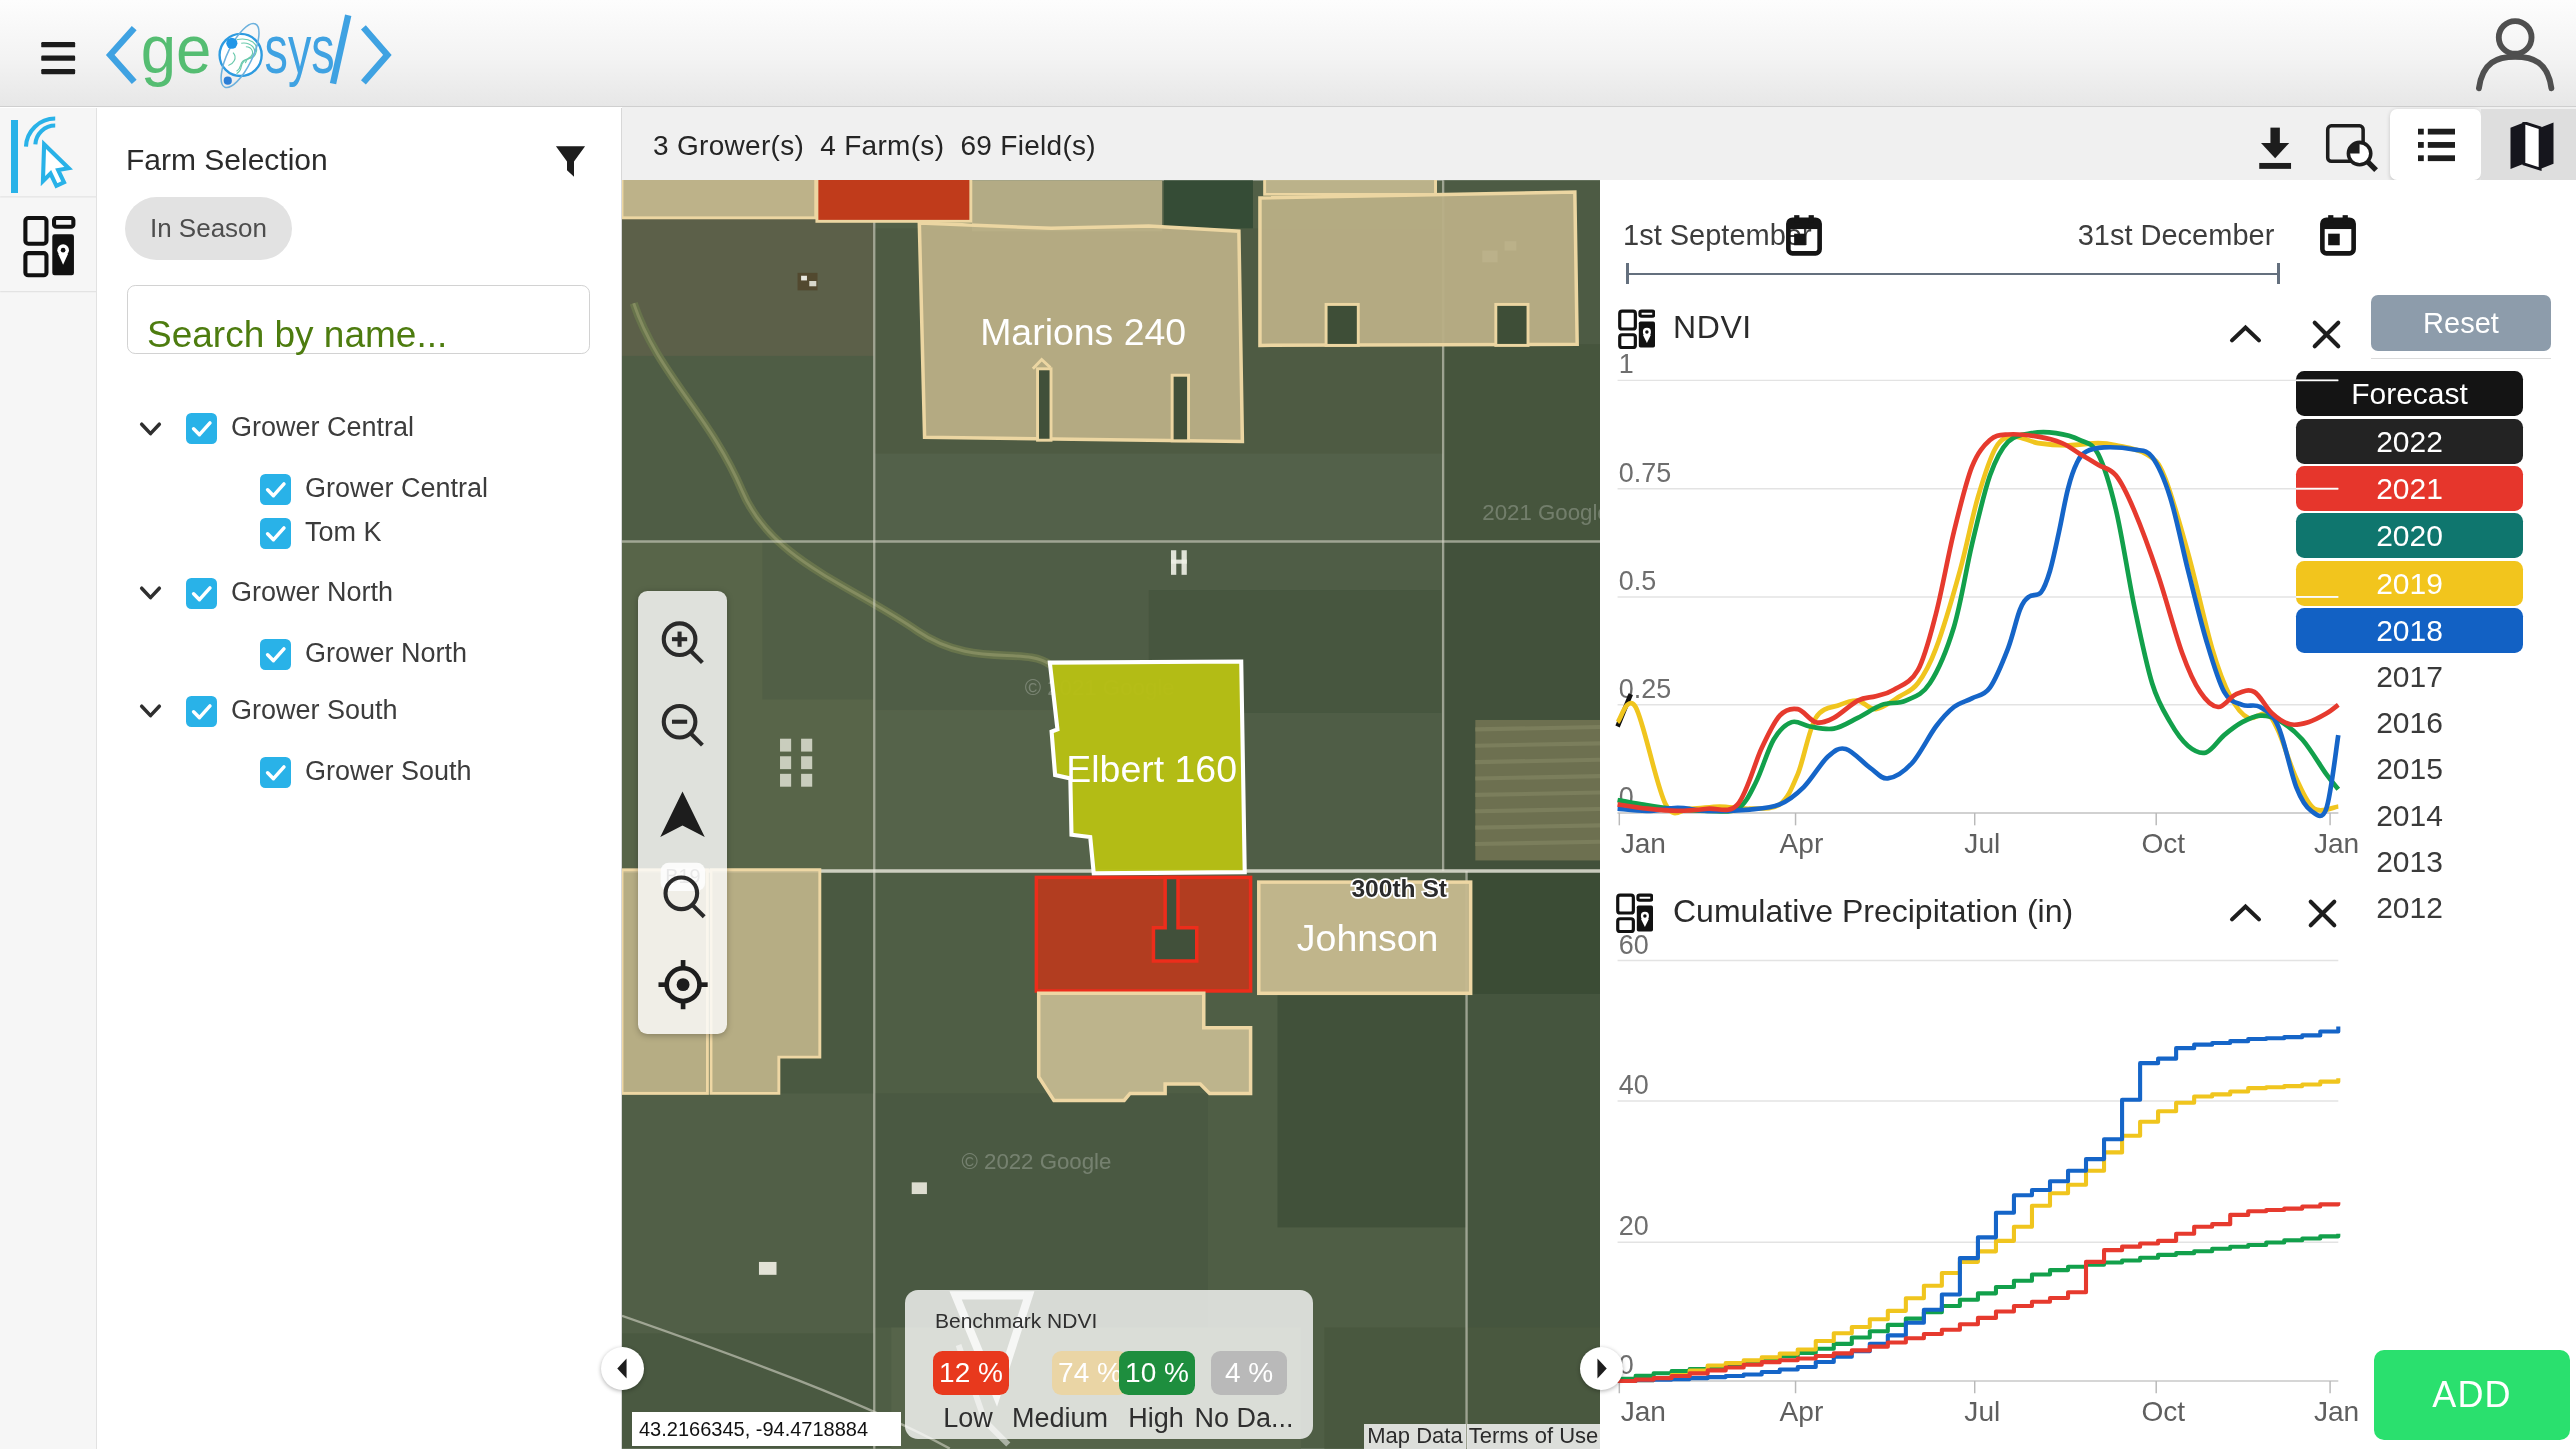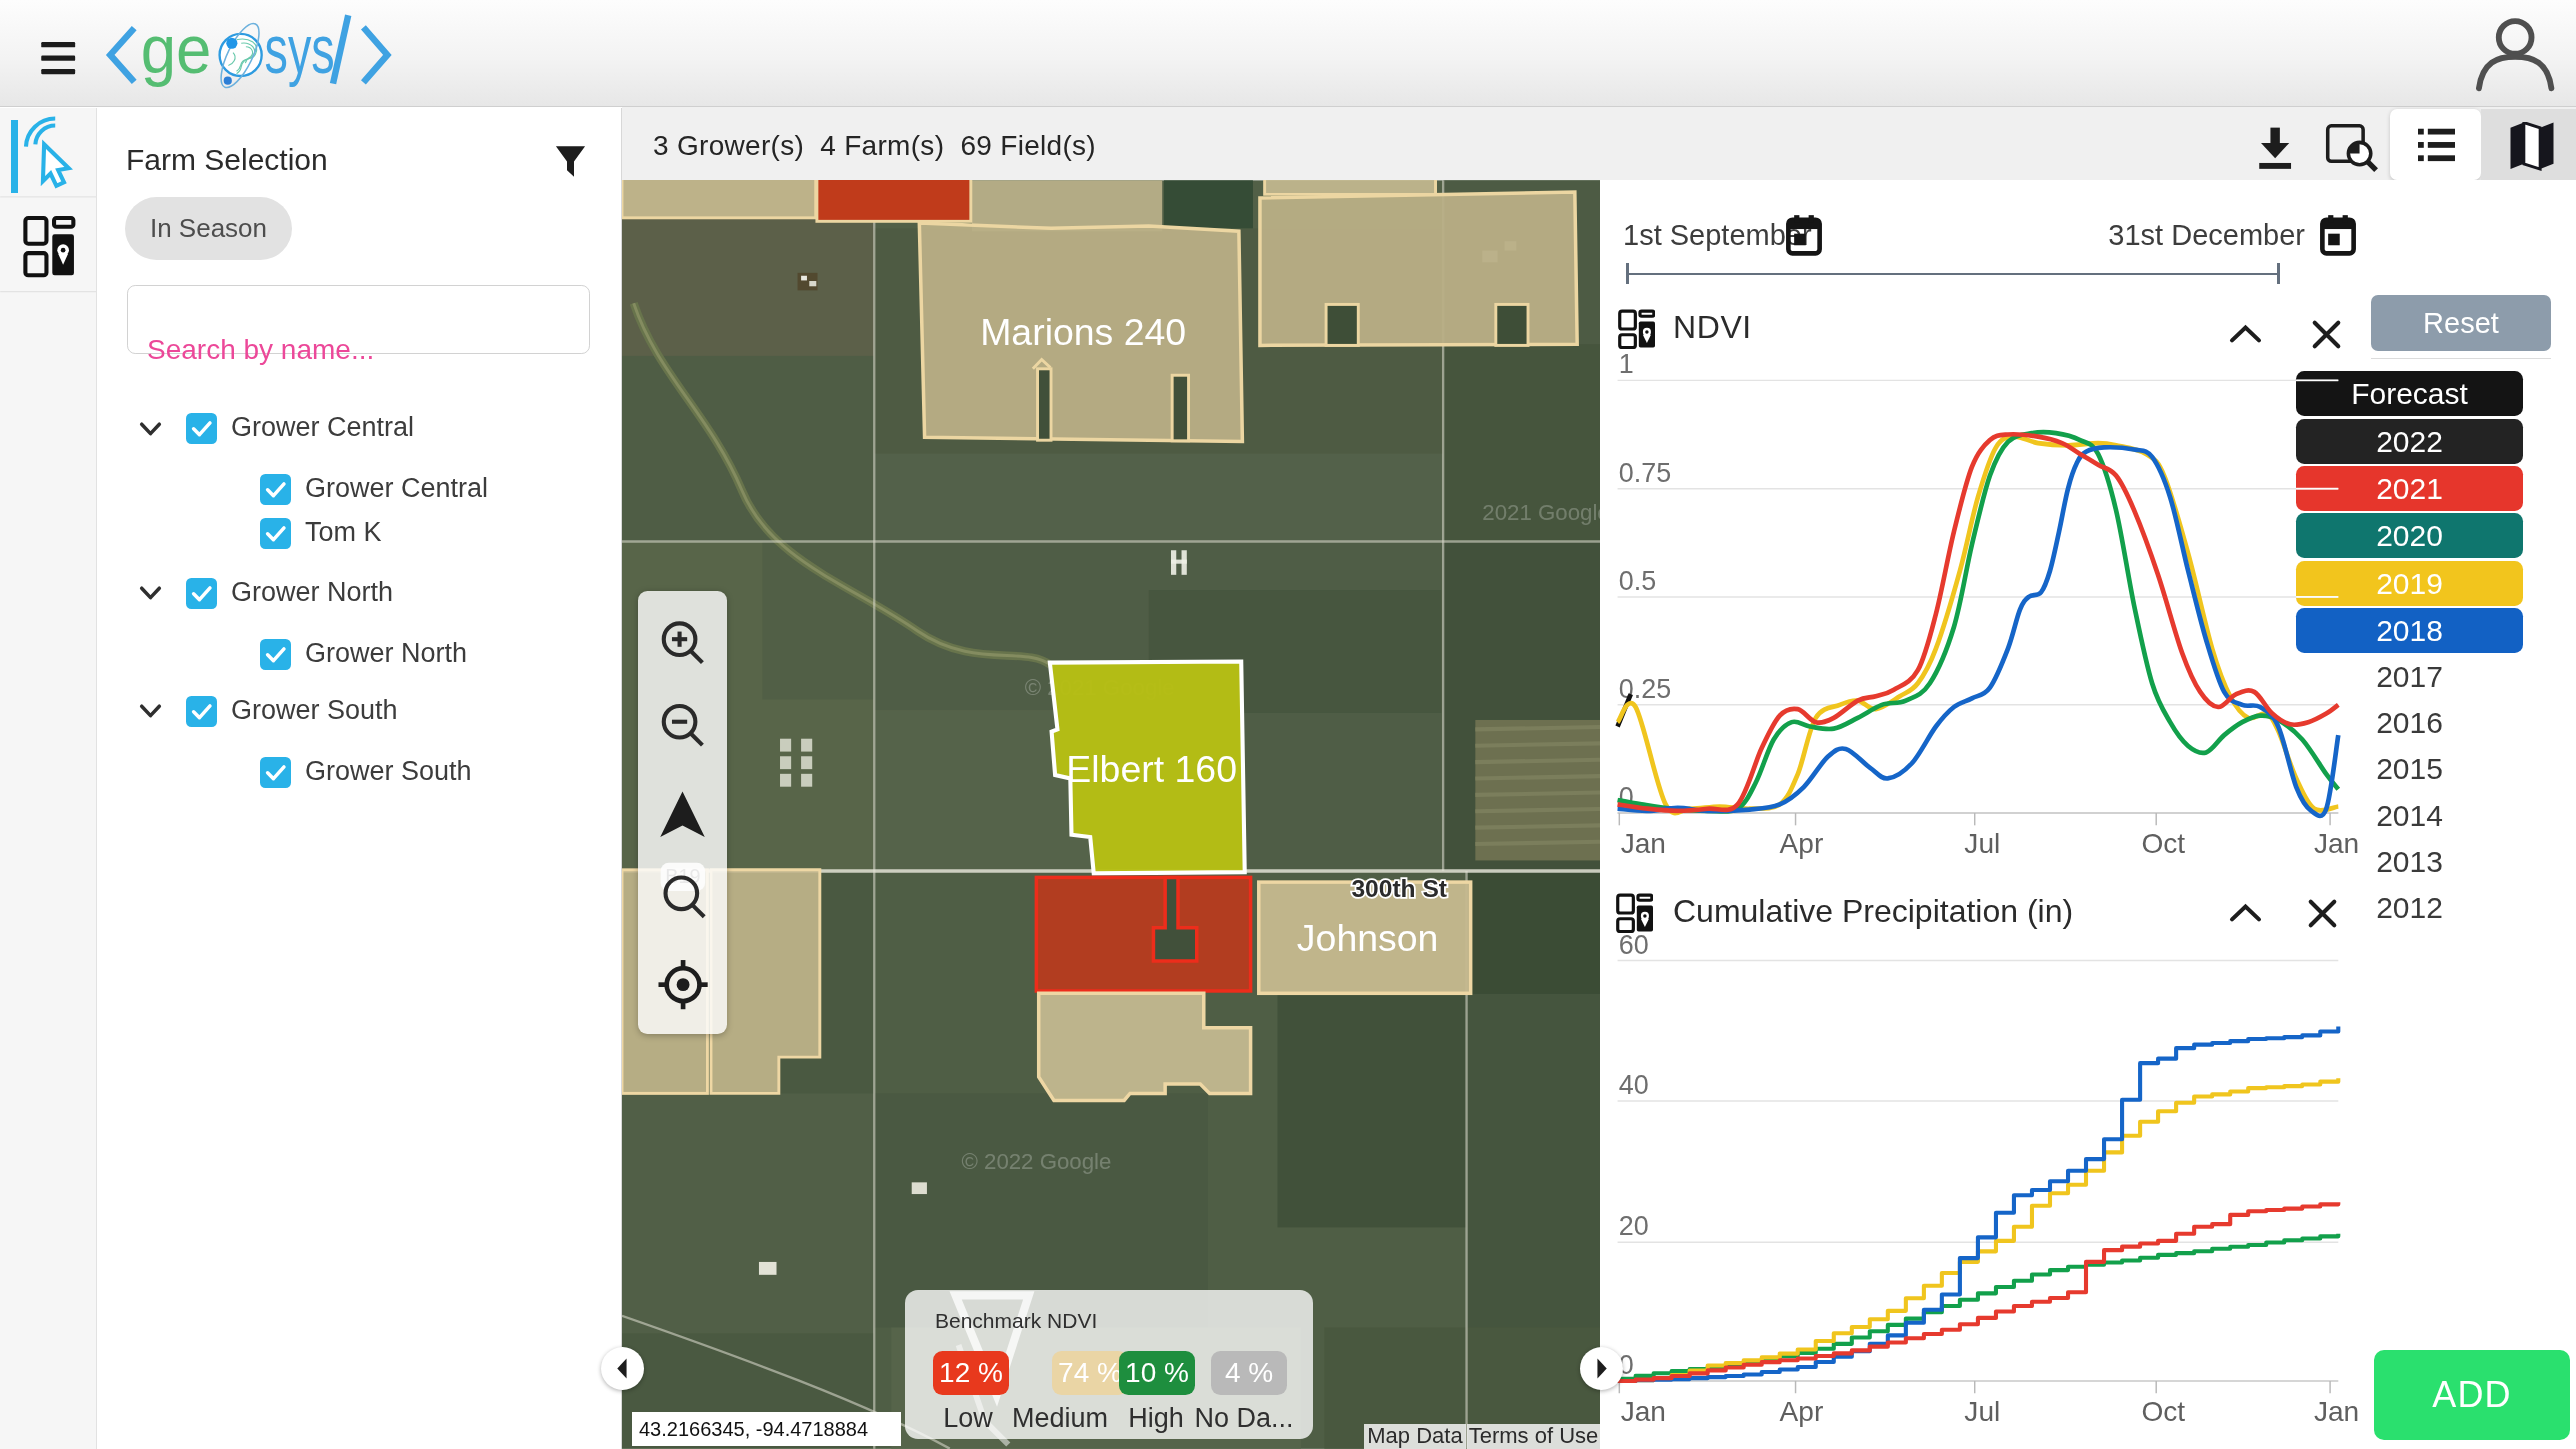--- a/index.html
+++ b/index.html
@@ -75,21 +75,21 @@
  <line x1="0" y1="314" x2="165" y2="314" stroke="#e3e3e3" stroke-width="2"></line>
 </svg>
 
 <div id="farm" class="abs"></div>
 <div class="abs" style="left:126px;top:143px;font-size:30px;color:#2b2b2b">Farm Selection</div>
 <svg class="abs" style="left:553px;top:144px" width="35" height="35" viewBox="0 0 60 60">
  <path d="M5 4 H55 L36 30 V56 L24 45 V30 Z" fill="#1d1d1d"></path>
 </svg>
 <div class="abs" style="left:125px;top:197px;width:167px;height:63px;border-radius:32px;background:#e2e2e2;display:flex;align-items:center;justify-content:center;font-size:26px;color:#4d4d4d">In Season</div>
 <div class="abs" style="left:127px;top:285px;width:463px;height:69px;border:1.2px solid #d2d2d2;border-radius:8.2px"></div>
-<div class="abs" style="left:147px;top:334px;font-size:28px;color:#ec4899">Search by name...</div>
+<div class="abs" style="left:147px;top:314px;font-size:37px;color:#4d7c0f">Search by name...</div>
 <svg class="abs" style="left:137px;top:416px" width="27" height="27" viewBox="0 0 46 46">
       <path d="M8 14 L23 30 L38 14" fill="none" stroke="#2f2f2f" stroke-width="6" stroke-linecap="round" stroke-linejoin="round"></path>
     </svg>
 <div class="cb" style="left:186px;top:413px"><svg width="31" height="31" viewBox="0 0 53 53">
         <path d="M13 27 L23 37 L41 17" fill="none" stroke="#fff" stroke-width="6" stroke-linecap="round" stroke-linejoin="round"></path>
       </svg></div>
 <div class="glab" style="left:231px;top:412px">Grower Central</div>
 <div class="cb" style="left:260px;top:474px"><svg width="31" height="31" viewBox="0 0 53 53">
         <path d="M13 27 L23 37 L41 17" fill="none" stroke="#fff" stroke-width="6" stroke-linecap="round" stroke-linejoin="round"></path>
       </svg></div>
@@ -277,21 +277,21 @@
 <div class="chip" style="left:1119px;top:1351px;width:76px;background:#1e8e3e">10 %</div>
 <div class="chiplab" style="left:1080px;top:1403px;width:152px">High</div>
 <div class="chip" style="left:1211px;top:1351px;width:76px;background:#b9b9b9">4 %</div>
 <div class="chiplab" style="left:1168px;top:1403px;width:152px">No Da...</div>
 
 <div class="abs" style="left:632px;top:1412px;width:269px;height:34px;background:#fff;font-size:20px;color:#111;display:flex;align-items:center;padding-left:7px;white-space:nowrap;overflow:hidden">43.2166345, -94.4718884</div>
 <div class="abs" style="left:1364px;top:1424px;width:102px;height:24.6px;background:rgba(240,240,240,0.88);color:#2b2b2b;font-size:22px;display:flex;align-items:center;justify-content:center">Map Data</div>
 <div class="abs" style="left:1467px;top:1424px;width:133px;height:24.6px;background:rgba(240,240,240,0.88);color:#2b2b2b;font-size:22px;display:flex;align-items:center;justify-content:center">Terms of Use</div>
 <div id="charts" class="abs"></div>
 <div class="abs" style="left:1623px;top:219px;font-size:29px;color:#3d3d3d">1st September</div>
-<div class="abs" style="left:2047px;top:219px;width:258px;font-size:29px;color:#3d3d3d;text-align:right;white-space:nowrap">31st December</div>
+<div class="abs" style="left:2047px;top:219px;width:258px;font-size:29px;color:#3d3d3d;text-align:center;white-space:nowrap">31st December</div>
 <svg class="abs" style="left:1786px;top:214px" width="36" height="44" viewBox="0 0 62 76">
  <rect x="4" y="10" width="54" height="58" rx="7" fill="none" stroke="#151515" stroke-width="8"></rect>
  <rect x="4" y="10" width="54" height="16" fill="#151515"></rect>
  <rect x="14" y="2" width="9" height="12" fill="#151515"></rect>
       <rect x="39" y="2" width="9" height="12" fill="#151515"></rect>
  <rect x="14" y="34" width="20" height="20" fill="#151515"></rect>
 </svg>
 <svg class="abs" style="left:2320px;top:214px" width="36" height="44" viewBox="0 0 62 76">
  <rect x="4" y="10" width="54" height="58" rx="7" fill="none" stroke="#151515" stroke-width="8"></rect>
  <rect x="4" y="10" width="54" height="16" fill="#151515"></rect>

